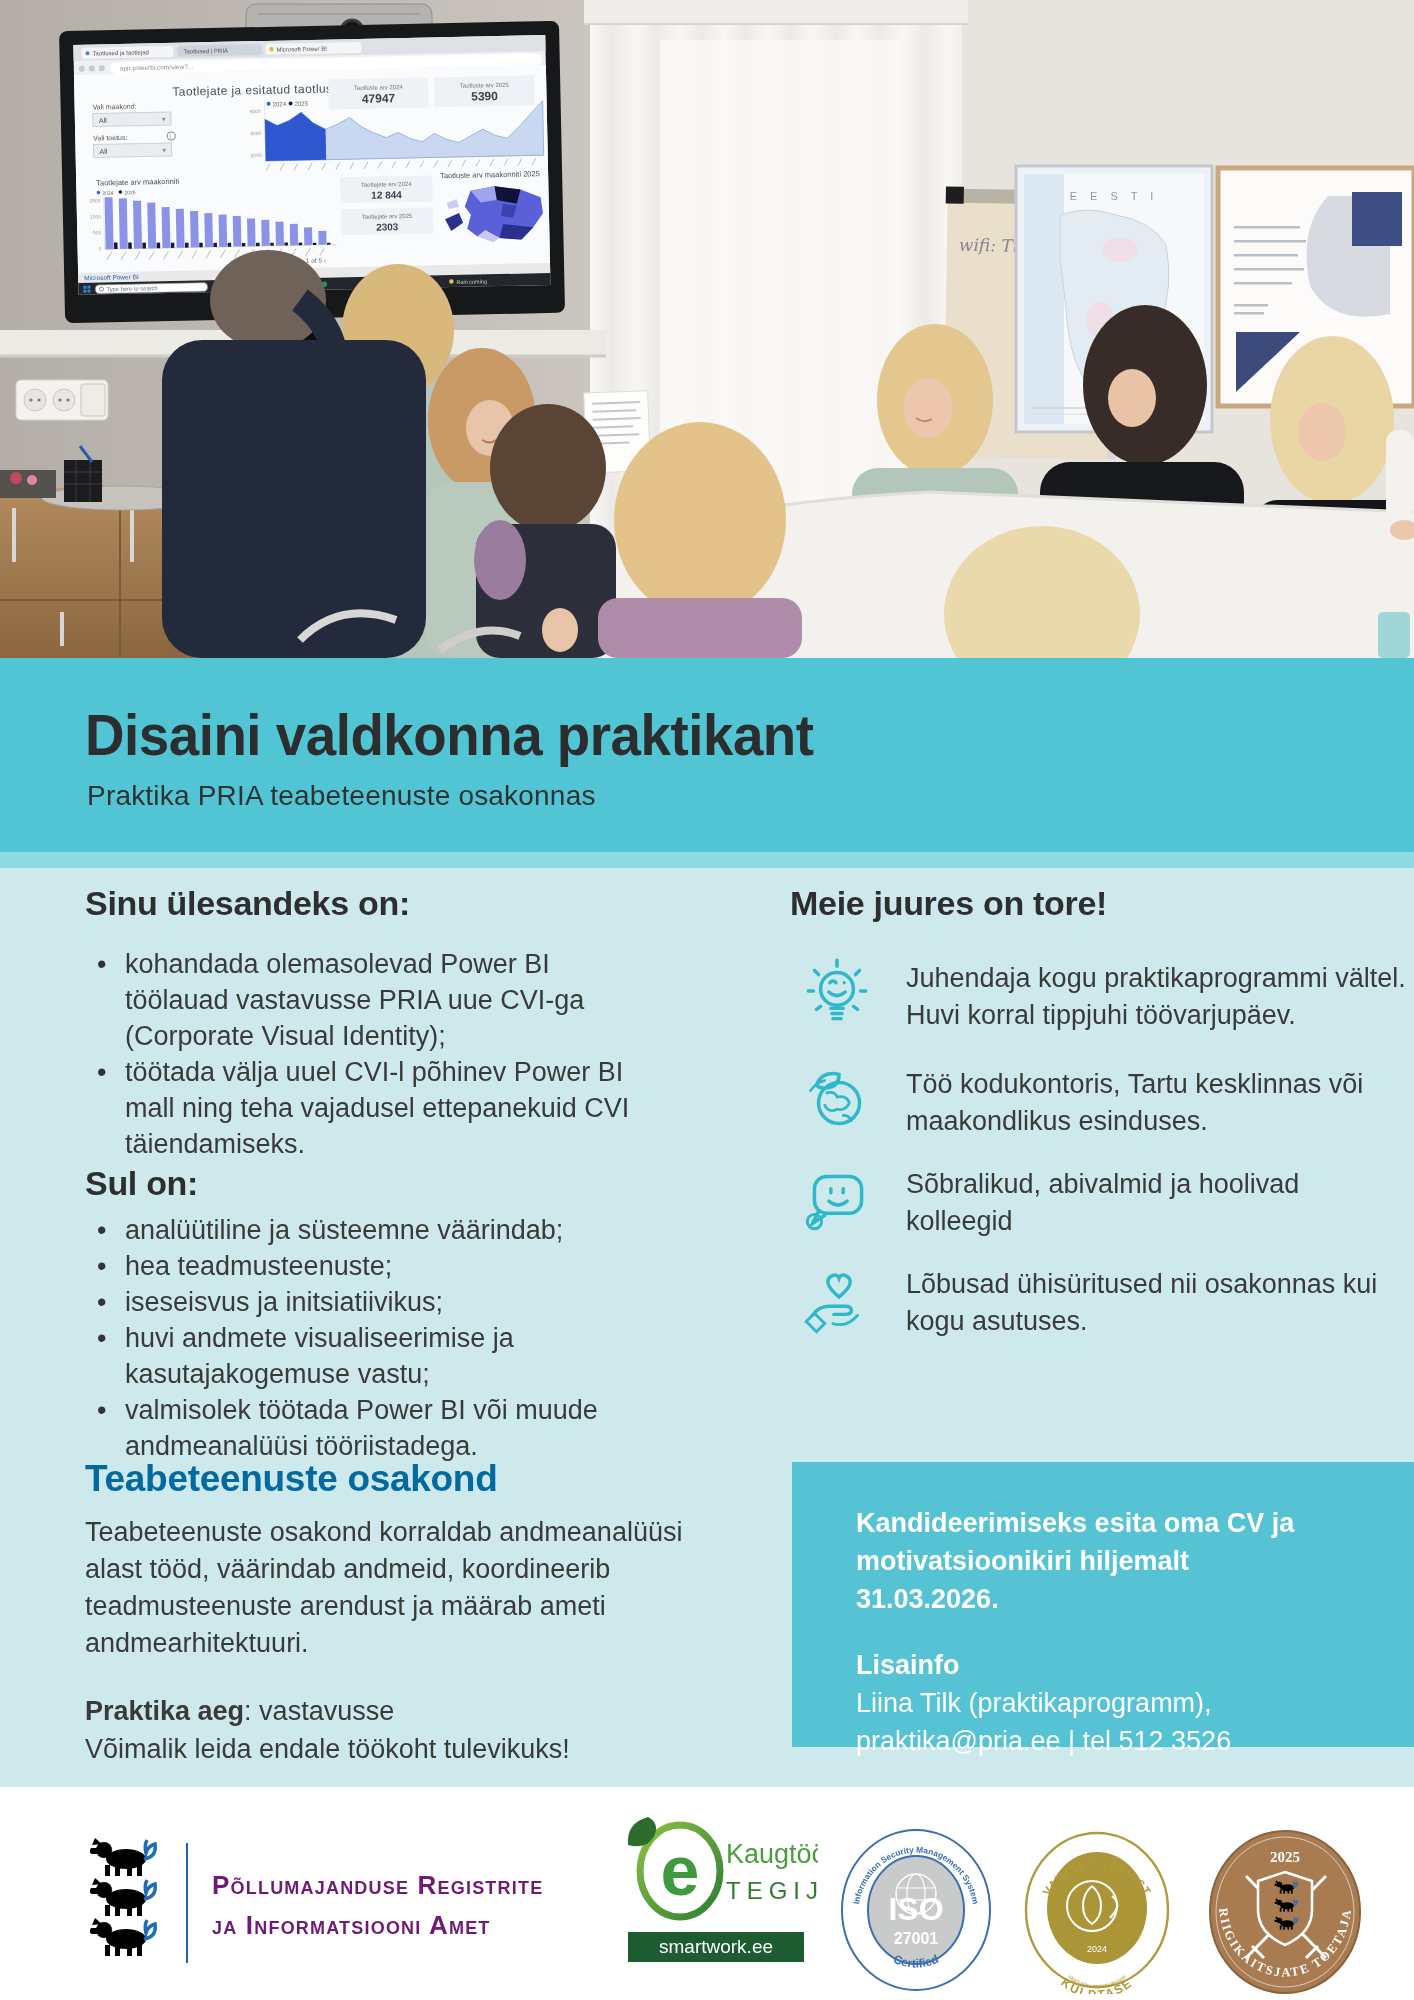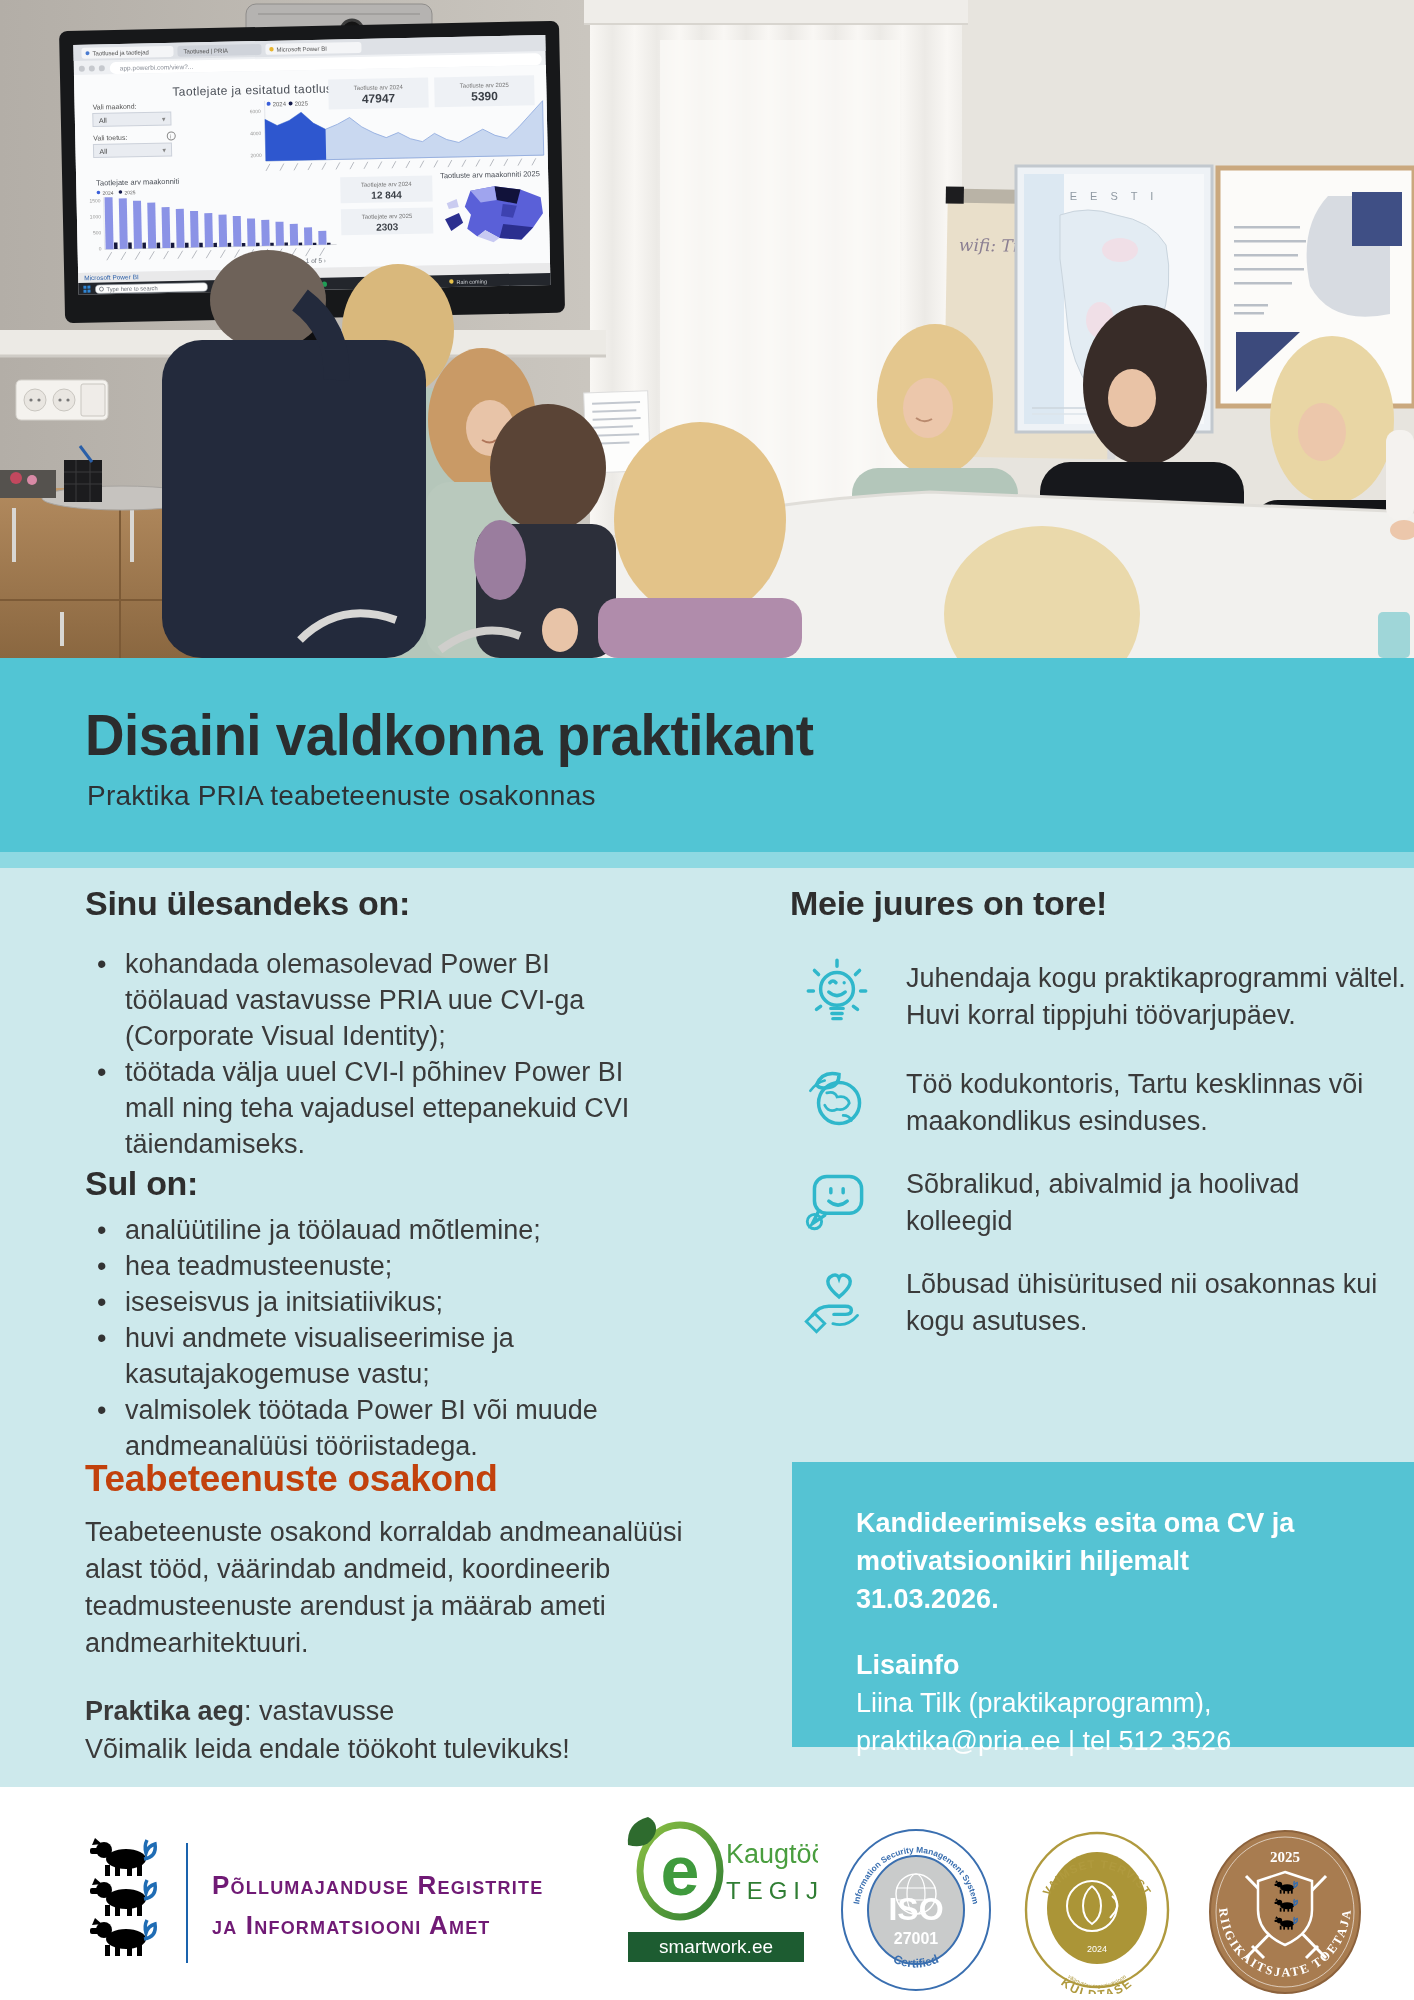--- a/index.html
+++ b/index.html
@@ -13,21 +13,21 @@
   
   .banner{left:0;top:658px;width:1414px;height:194px;background:#52c5d4}
   .banner h1{position:absolute;left:85px;top:44px;font-size:57px;font-weight:700;
              color:#2b2d2e;letter-spacing:-.5px;transform:scaleX(.96);transform-origin:left;white-space:nowrap}
   .banner .sub{position:absolute;left:87px;top:122px;font-size:28px;color:#2e3235;letter-spacing:.2px}
   .midstrip{left:0;top:852px;width:1414px;height:16px;background:#8ed9e2}
 
   
   .content{left:0;top:868px;width:1414px;height:919px;background:#cde9ec}
   .h2{font-size:34px;font-weight:700;color:#2e2e2e;letter-spacing:-.3px}
-  .h3{font-size:37px;font-weight:700;color:#c2410c;letter-spacing:-.3px}
+  .h3{font-size:37px;font-weight:700;color:#0369a1;letter-spacing:-.3px}
   .body-t{font-size:27px;line-height:37px;color:#3a3a3a}
   ul.blist{list-style:none}
   ul.blist li{position:relative;padding-left:40px;font-size:27px;line-height:36px;color:#3a3a3a}
   ul.blist li::before{content:"•";position:absolute;left:12px;top:0;font-size:27px;color:#333}
   .benefit-row{display:flex;align-items:flex-end;gap:28px}
   .benefit-row .txt{font-size:27px;line-height:37px;color:#3a3a3a;width:500px}
   .bicon{width:82px;height:82px;flex:0 0 82px}
 
   .applybox{left:792px;top:1462px;width:622px;height:285px;background:#55c3d3;color:#fff;
             padding:42px 56px 0 64px}
@@ -436,21 +436,21 @@
 
   <div class="abs content"></div>
 
   <div class="abs h2" style="left:85px;top:884px">Sinu ülesandeks on:</div>
   <ul class="abs blist" style="left:85px;top:946px;width:575px">
     <li>kohandada olemasolevad Power BI töölauad vastavusse PRIA uue CVI-ga (Corporate Visual Identity);</li>
     <li>töötada välja uuel CVI-l põhinev Power BI mall ning teha vajadusel ettepanekuid CVI täiendamiseks.</li>
   </ul>
   <div class="abs h2" style="left:85px;top:1164px">Sul on:</div>
   <ul class="abs blist" style="left:85px;top:1212px;width:575px">
-    <li>analüütiline ja töölauad mõtlemine;</li>
+    <li>analüütiline ja süsteemne väärindab;</li>
     <li>hea teadmusteenuste;</li>
     <li>iseseisvus ja initsiatiivikus;</li>
     <li>huvi andmete visualiseerimise ja kasutajakogemuse vastu;</li>
     <li>valmisolek töötada Power BI või muude andmeanalüüsi tööriistadega.</li>
   </ul>
   <div class="abs h3" style="left:85px;top:1458px">Teabeteenuste osakond</div>
   <p class="abs body-t" style="left:85px;top:1514px;width:620px">Teabeteenuste osakond korraldab andmeanalüüsi alast tööd, väärindab andmeid, koordineerib teadmusteenuste arendust ja määrab ameti andmearhitektuuri.</p>
   <p class="abs body-t" style="left:85px;top:1692px;width:620px;line-height:38px"><b>Praktika aeg</b><span>: vastavusse</span><br><span>Võimalik leida endale töökoht tulevikuks!</span></p>
 
   <div class="abs h2" style="left:790px;top:884px">Meie juures on tore!</div>

